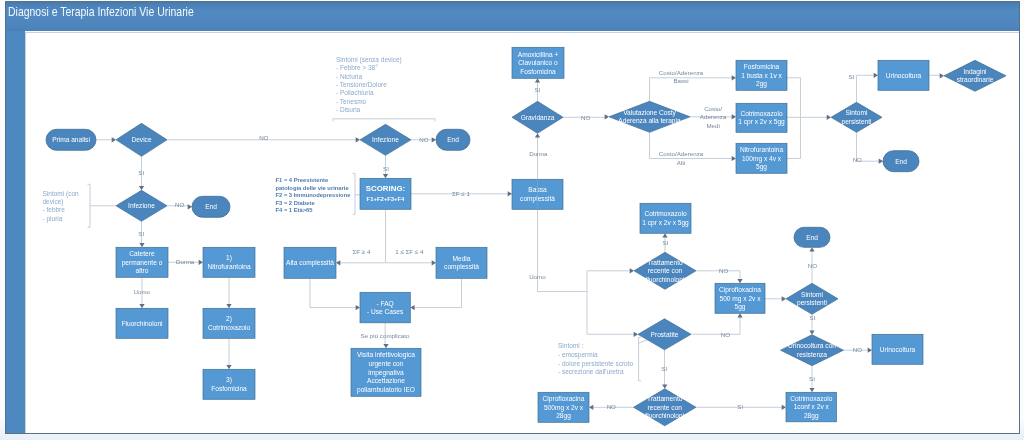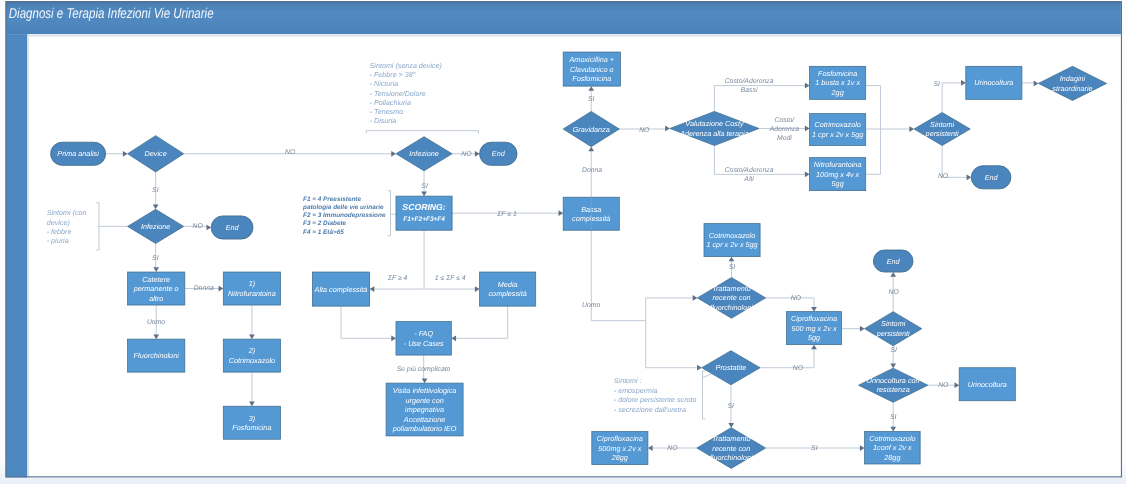--- a/index.html
+++ b/index.html
@@ -1,20 +1,20 @@
 <!DOCTYPE html>
 <html><head>
 <meta charset="utf-8">
 <title>Diagnosi e Terapia Infezioni Vie Urinarie</title>
 <style>
   html,body{margin:0;padding:0;}
   body{width:1024px;height:440px;overflow:hidden;background:#ffffff;
        font-family:"Liberation Sans","DejaVu Sans",sans-serif;}
   #frame{position:absolute;left:0;top:0;width:1024px;height:440px;
-         background:linear-gradient(180deg,#fdfdfe 0%,#fbfcfe 95%,#e9eff8 100%);font-style:italic;}
+         background:linear-gradient(180deg,#fdfdfe 0%,#fbfcfe 95%,#e9eff8 100%);}
   #outline{position:absolute;left:4.5px;top:0.5px;width:1015px;height:433px;
            border:1px solid #55718e;box-sizing:border-box;z-index:5;pointer-events:none;}
   #titlebar{position:absolute;left:5px;top:1px;width:1014px;height:30px;
             background:linear-gradient(180deg,#4676a6 0%,#4b81b6 12%,#5189c1 35%,#4e86bd 75%,#4a81b8 100%);}
   #titletext{position:absolute;left:2.9px;top:3.3px;color:#f4f8fc;font-size:13px;
              transform:scaleX(0.805);transform-origin:left top;white-space:nowrap;}
   #leftbar{position:absolute;left:5px;top:31px;width:20px;height:403px;background:#4e88c0;}
   #canvas{position:absolute;left:25px;top:31.7px;width:994px;height:402px;background:#ffffff;
           box-shadow:inset 1px 1px 0 #c9d3dd;}
   svg{display:block;}

